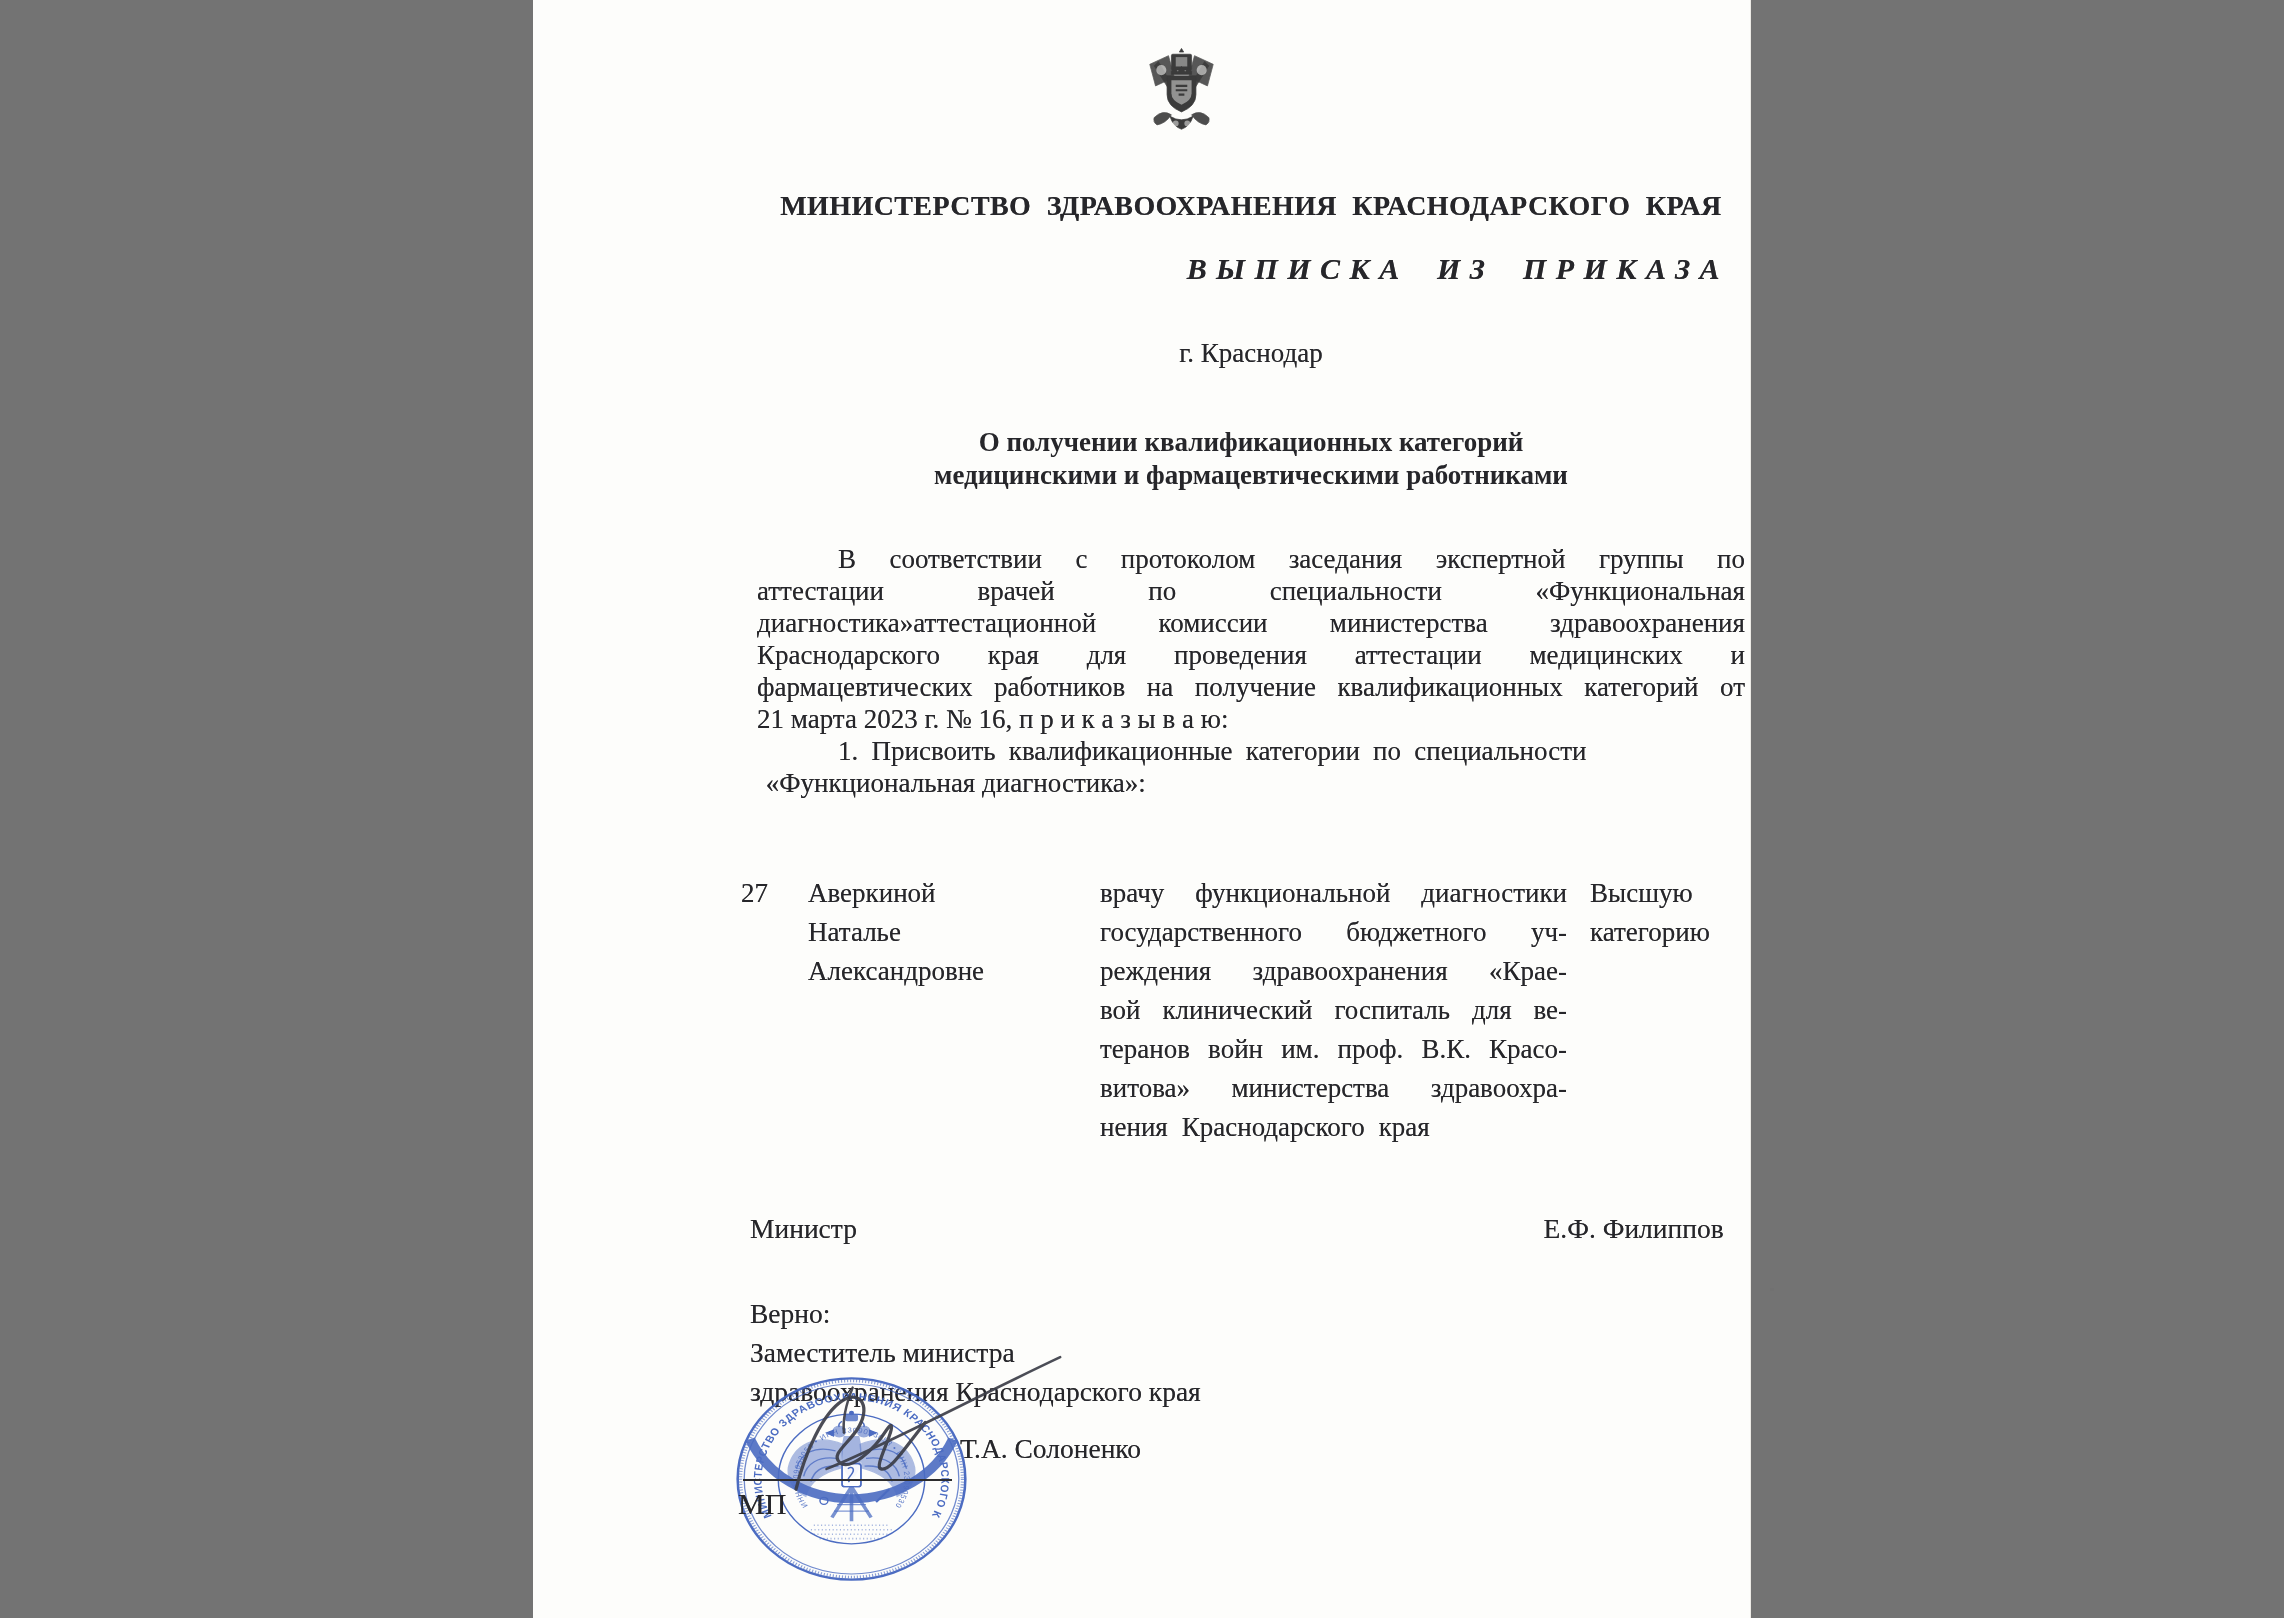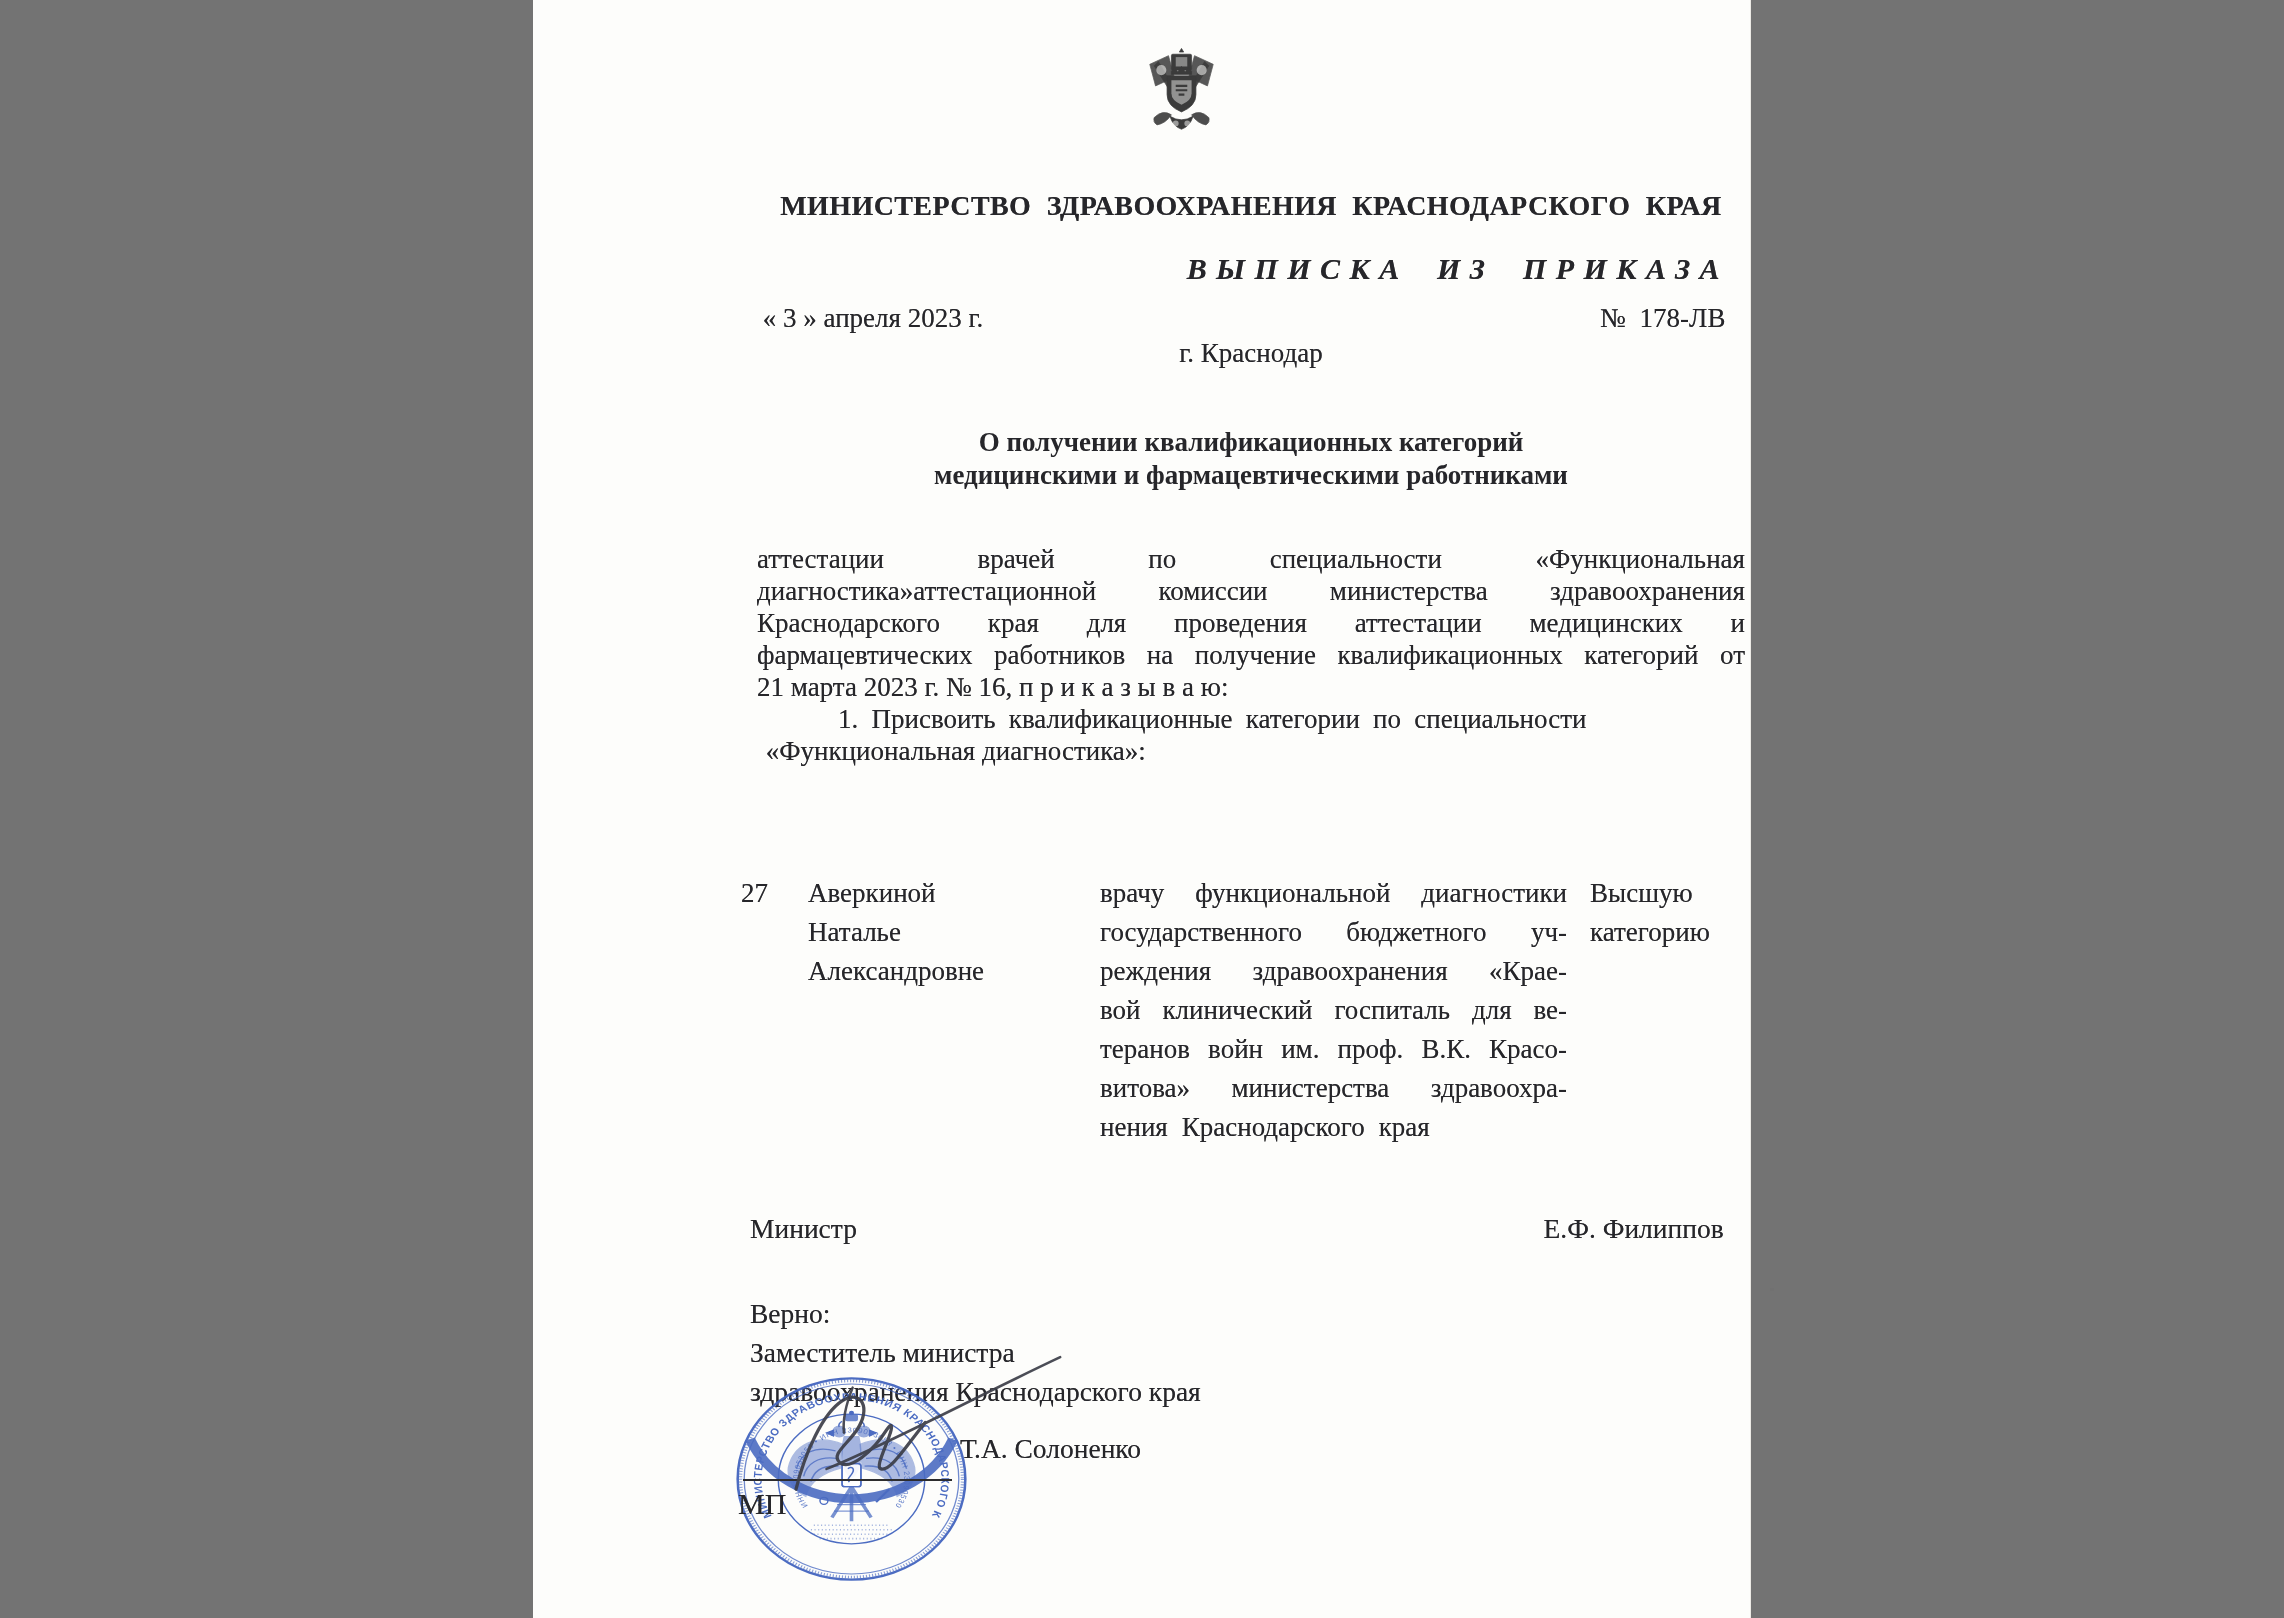--- a/index.html
+++ b/index.html
@@ -119,32 +119,29 @@
         <path d="M14 96 q12 -12 24 -4 q-8 12 -20 14 q-6 -4 -4 -10 Z" opacity=".9"></path>
         <path d="M90 96 q-12 -12 -24 -4 q8 12 20 14 q6 -4 4 -10 Z" opacity=".9"></path>
         <path d="M36 94 q16 10 32 0 q-4 14 -16 18 q-12 -4 -16 -18 Z"></path>
         <circle cx="44" cy="104" r="4" fill="#fdfdfb" opacity=".5" stroke="none"></circle>
         <circle cx="60" cy="104" r="4" fill="#fdfdfb" opacity=".5" stroke="none"></circle>
       </g>
     </svg>
 
     <div class="abs txt ministry">МИНИСТЕРСТВО ЗДРАВООХРАНЕНИЯ КРАСНОДАРСКОГО КРАЯ</div>
     <div class="abs txt doctype">ВЫПИСКА ИЗ ПРИКАЗА</div>
-    <div class="abs daterow">
-      <span class="txt date">« 3 » апреля 2023 г.</span>
-      <span class="txt num">№ 178-ЛВ</span>
-    </div>
     <div class="abs subject">
       <div>О получении квалификационных категорий</div>
       <div>медицинскими и фармацевтическими работниками</div>
     </div>
 
     <div class="abs txt city">г. Краснодар</div>
 
     <div class="abs body">
+      <div class="bline j indent">В соответствии с протоколом заседания экспертной группы по</div>
       <div class="bline j">аттестации врачей по специальности «Функциональная</div>
       <div class="bline j">диагностика»аттестационной комиссии министерства здравоохранения</div>
       <div class="bline j">Краснодарского края для проведения аттестации медицинских и</div>
       <div class="bline j">фармацевтических работников на получение квалификационных категорий от</div>
       <div class="bline">21 марта 2023 г. № 16, п р и к а з ы в а ю:</div>
       <div class="bline indent gappy">1. Присвоить квалификационные категории по специальности</div>
       <div class="bline shift">«Функциональная диагностика»:</div>
     </div>
 
     <div class="abs trow">

